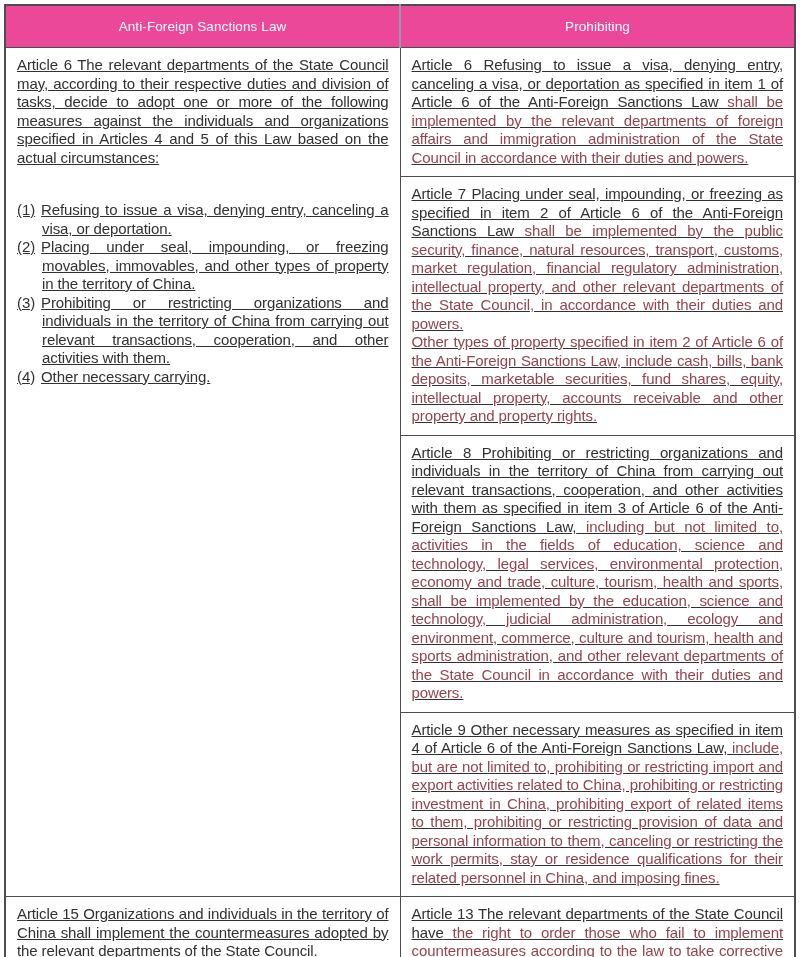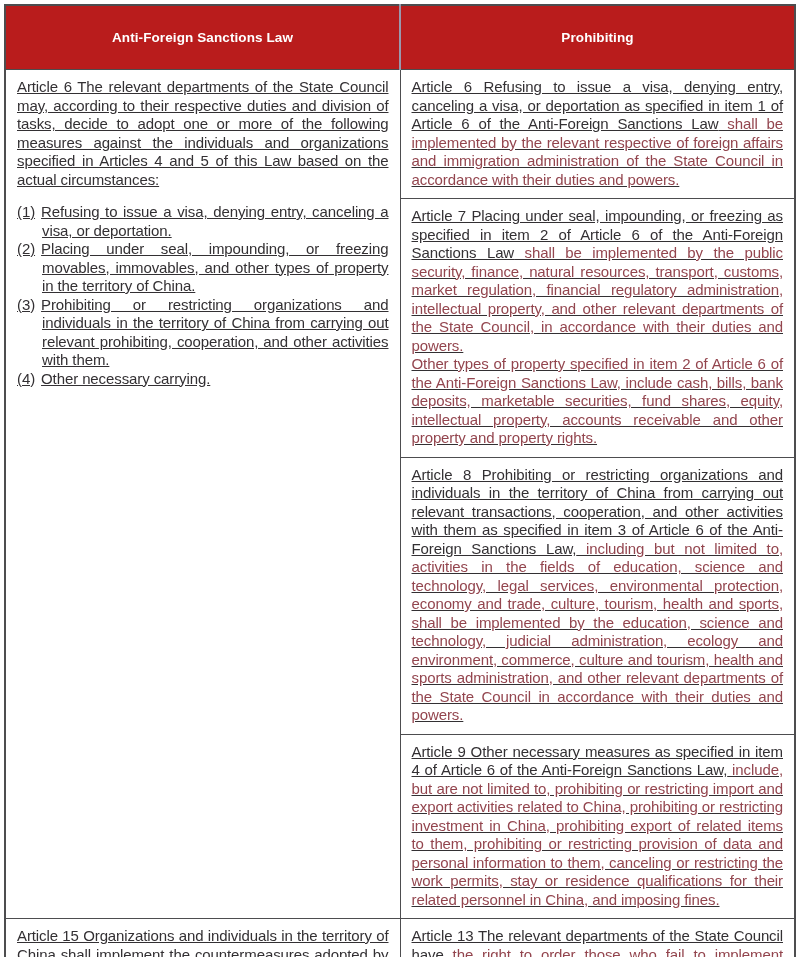--- a/index.html
+++ b/index.html
@@ -16,48 +16,48 @@
     font-family: "Liberation Sans", sans-serif;
   }
   table.comp-table {
     width: 792px;
     border-collapse: collapse;
     table-layout: fixed;
     border: 2px solid #4d4d4f;
   }
   col.half { width: 50%; }
   th.hdr {
-    background: #b91c1c;
+    background: #ec4899;
     color: #ffffff;
     font-size: 13.5px;
-    font-weight: bold;
+    font-weight: normal;
     height: 31px;
     text-align: center;
     vertical-align: middle;
     border: 1px solid #4d4d4f;
-    padding: 16px 4px;
+    padding: 5px 4px;
     letter-spacing: 0.1px;
   }
   th.hdr-right { border-left: 2px solid #9a98ad; }
   td.cell {
     border: 1px solid #4d4d4f;
     vertical-align: top;
     padding: 8px 11px 9px 11px;
     font-size: 15px;
     line-height: 18.5px;
     color: #333033;
     letter-spacing: -0.1px;
     text-decoration: underline;
   }
   .para {
     margin: 0;
     text-align: justify;
   }
   .hl { color: #93454e; }
-  .list { margin-top: 14px; }
+  .list { margin-top: 34px; }
   .li {
     text-align: justify;
     padding-left: 25px;
     text-indent: -25px;
   }
   .num { margin-right: 6px; }
   
   tr.r1 td { height: 100px; }
   tr.r2 td { height: 190px; }
   tr.r3 td { height: 214px; }
@@ -88,29 +88,29 @@
         <td class="cell" rowspan="4">
           <p class="para">Article 6 The relevant departments of the State Council may, according to their respective duties and division of tasks, decide to adopt one or more of the following measures against the individuals and organizations specified in Articles 4 and 5 of this Law based on the actual circumstances:</p>
           <div class="list">
             <div class="li">
               <span class="num">(1)</span><span>Refusing to issue a visa, denying entry, canceling a visa, or deportation.</span>
             </div>
             <div class="li">
               <span class="num">(2)</span><span>Placing under seal, impounding, or freezing movables, immovables, and other types of property in the territory of China.</span>
             </div>
             <div class="li">
-              <span class="num">(3)</span><span>Prohibiting or restricting organizations and individuals in the territory of China from carrying out relevant prohibiting, cooperation, and other activities with them.</span>
+              <span class="num">(3)</span><span>Prohibiting or restricting organizations and individuals in the territory of China from carrying out relevant transactions, cooperation, and other activities with them.</span>
             </div>
             <div class="li">
               <span class="num">(4)</span><span>Other necessary carrying.</span>
             </div>
           </div>
         </td>
         <td class="cell">
-          <p class="para"><span>Article 6 Refusing to issue a visa, denying entry, canceling a visa, or deportation as specified in item 1 of Article 6 of the Anti-Foreign Sanctions Law</span><span class="hl"> shall be implemented by the relevant respective of foreign affairs and immigration administration of the State Council in accordance with their duties and powers.</span></p>
+          <p class="para"><span>Article 6 Refusing to issue a visa, denying entry, canceling a visa, or deportation as specified in item 1 of Article 6 of the Anti-Foreign Sanctions Law</span><span class="hl"> shall be implemented by the relevant departments of foreign affairs and immigration administration of the State Council in accordance with their duties and powers.</span></p>
         </td>
       </tr>
       <tr class="r2">
         <td class="cell">
           <p class="para"><span>Article 7 Placing under seal, impounding, or freezing as specified in item 2 of Article 6 of the Anti-Foreign Sanctions Law</span><span class="hl"> shall be implemented by the public security, finance, natural resources, transport, customs, market regulation, financial regulatory administration, intellectual property, and other relevant departments of the State Council, in accordance with their duties and powers.</span></p>
           <p class="para hl">Other types of property specified in item 2 of Article 6 of the Anti-Foreign Sanctions Law, include cash, bills, bank deposits, marketable securities, fund shares, equity, intellectual property, accounts receivable and other property and property rights.</p>
         </td>
       </tr>
       <tr class="r3">
         <td class="cell">

